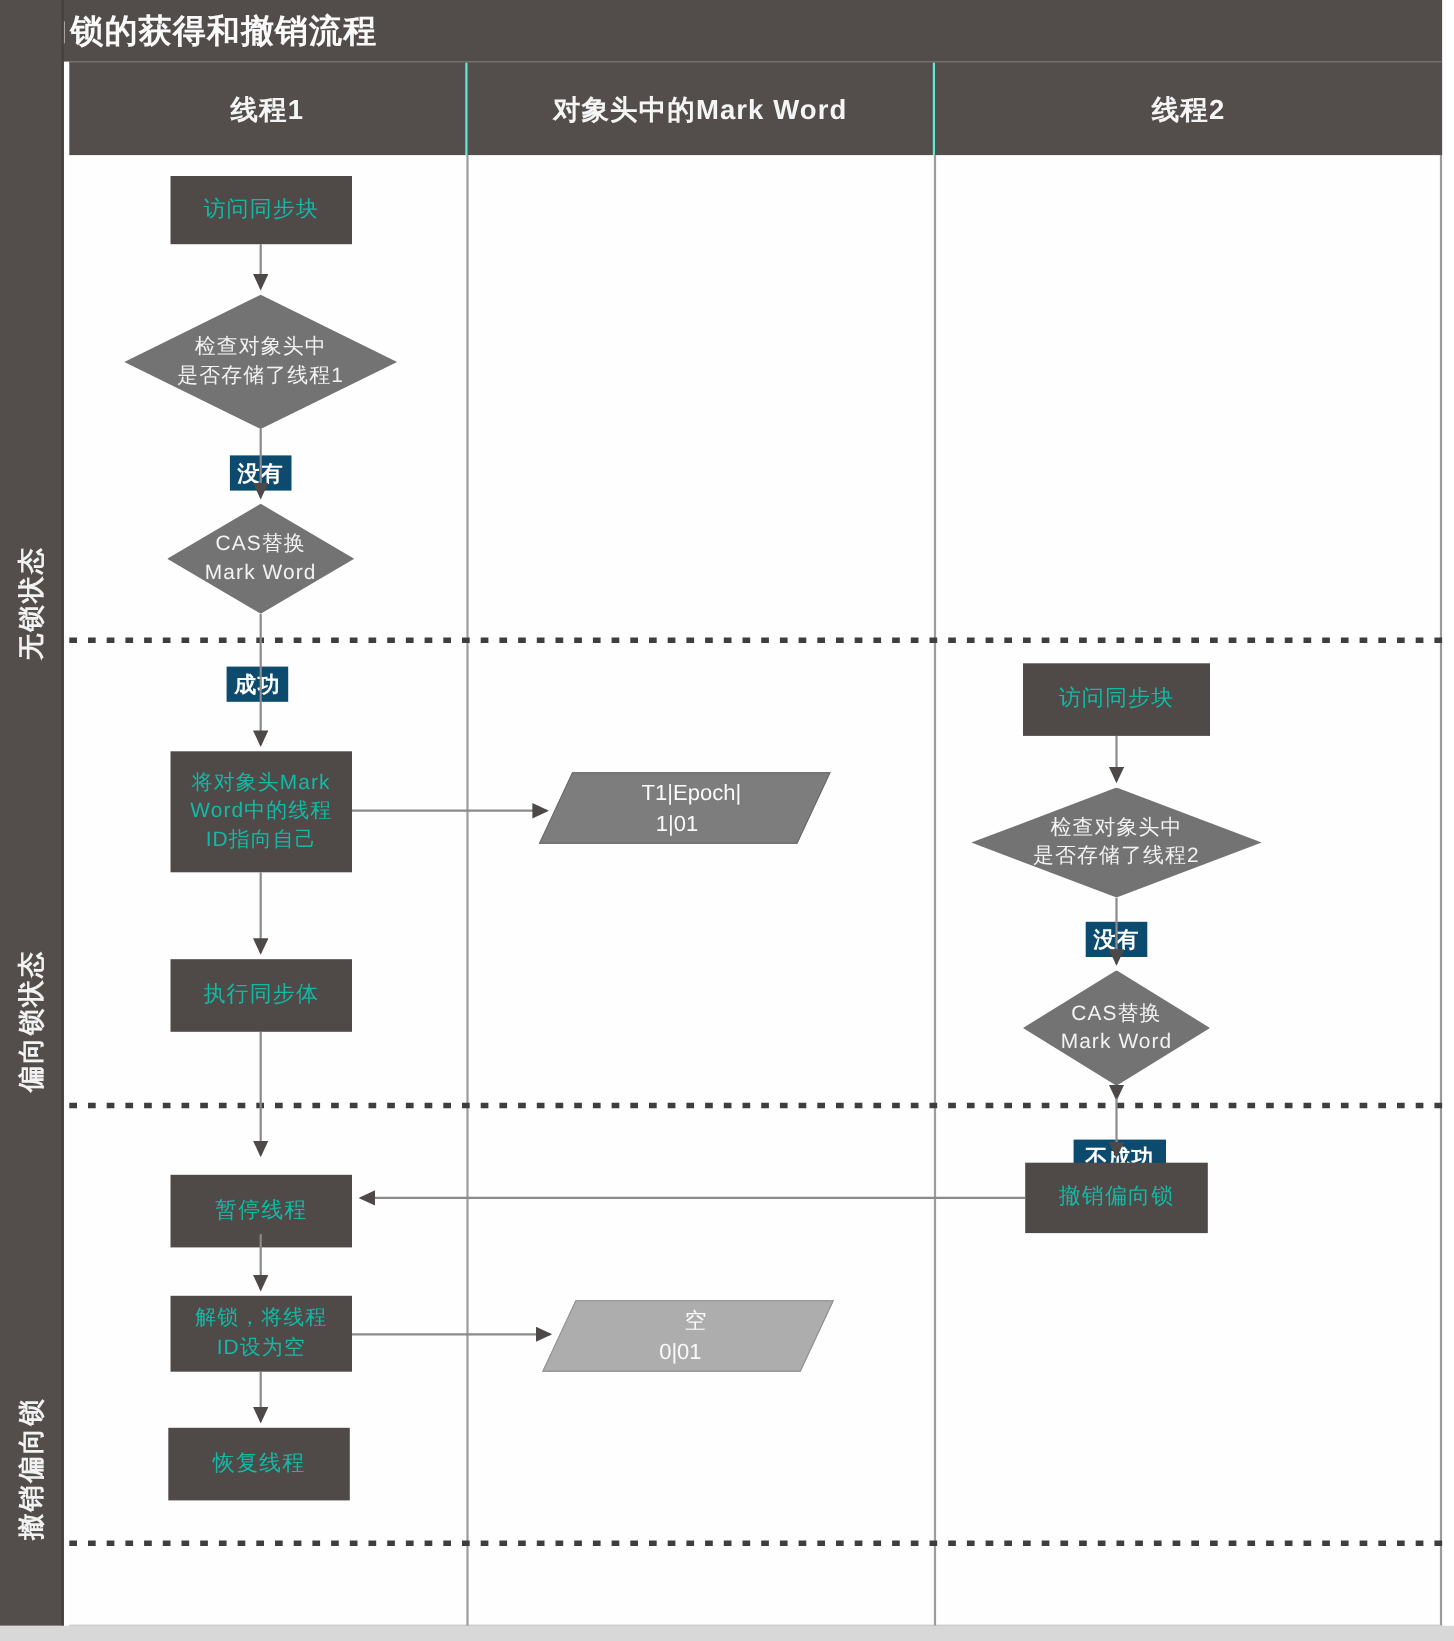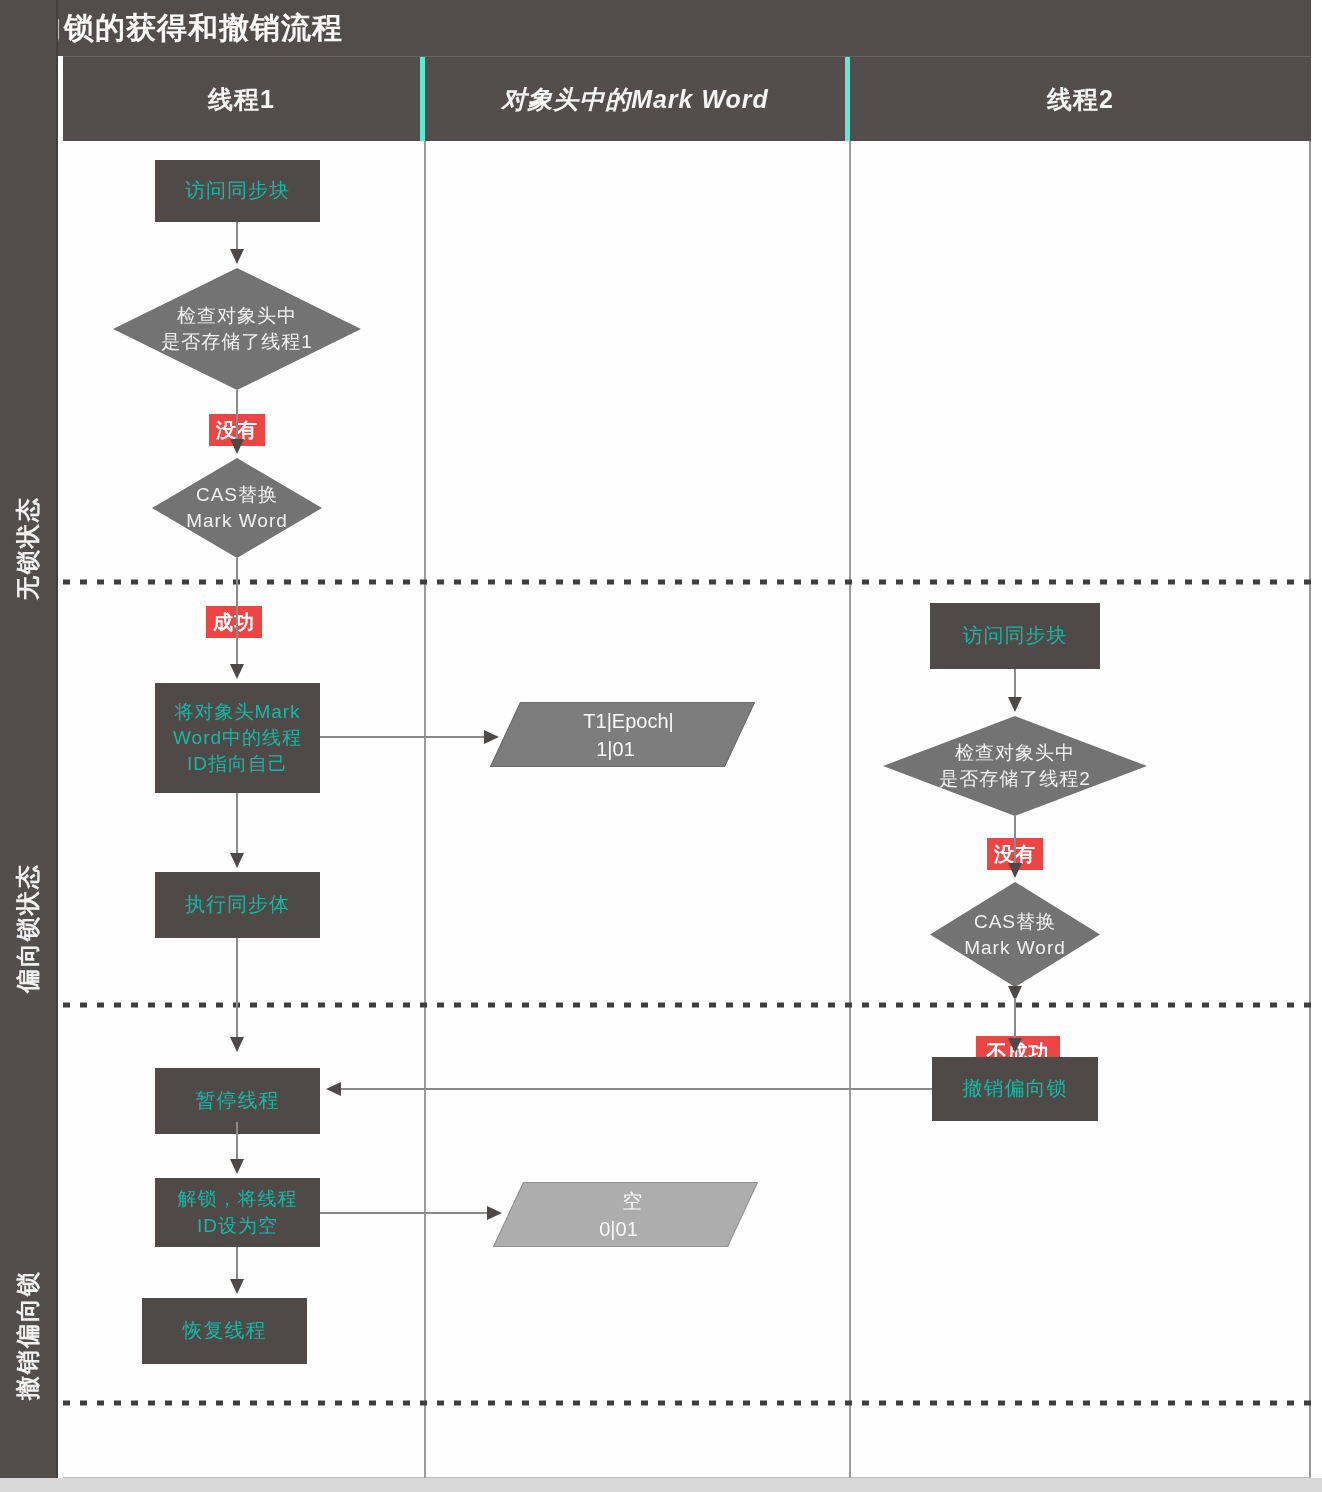--- a/index.html
+++ b/index.html
@@ -41,24 +41,24 @@
 
   
   .header-row {
     position:absolute; left:63px; top:56px; width:1248px; height:85px;
     background:#534e4c; border-top:1px solid #6b6664;
     display:flex;
   }
   .header-cell {
     display:flex; align-items:center; justify-content:center;
     color:#f5f5f5; font-size:25px; font-weight:bold; letter-spacing:1px;
-    border-right:5px solid #5eead4;
+    border-right:2px solid #5eead4;
   }
   .header-cell:last-child { border-right:none; }
-  .hc1 { width:362px; } .hc2 { width:425px;font-style:italic; } .hc3 { width:461px; }
+  .hc1 { width:362px; } .hc2 { width:425px; } .hc3 { width:461px; }
 
   
   .col-sep {
     position:absolute; top:141px; width:2px; height:1337px; background:#9c9c9c;
   }
 
   
   .node {
     position:absolute; background:#4f4a48;
     display:flex; flex-direction:column; align-items:center; justify-content:center;
@@ -66,21 +66,21 @@
     letter-spacing:1px;
   }
   .diamond {
     position:absolute; background:#737373;
     clip-path:polygon(50% 0, 100% 50%, 50% 100%, 0 50%);
     display:flex; flex-direction:column; align-items:center; justify-content:center;
     color:#f2f2f2; font-size:19px; line-height:1.35; text-align:center;
     letter-spacing:1px;
   }
   .edge-label {
-    position:absolute; background:#ef4444; color:#ffffff;
+    position:absolute; background:#0c4a6e; color:#ffffff;
     font-size:20px; font-weight:bold; letter-spacing:1px;
     display:flex; align-items:center; justify-content:center;
   }
   .para {
     position:absolute; transform:skewX(-25deg);
     display:flex; flex-direction:column; align-items:center; justify-content:center;
     color:#fafafa; font-size:20px; line-height:1.4; text-align:center;
   }
   .para > span { transform:skewX(25deg); }
   .para-dark  { background:#7d7d7d; border:1px solid #6a6a6a; }
@@ -148,21 +148,21 @@
 
   <div class="node" style="left:155px; top:1056px; width:165px; height:66px;margin-top:12px;">
     <span>暂停线程</span>
   </div>
 
   <div class="node" style="left:155px; top:1178px; width:165px; height:69px; font-size:19px;">
     <span>解锁，将线程</span>
     <span>ID设为空</span>
   </div>
 
-  <div class="node" style="left:142px; top:1298px; width:165px; height:66px;">
+  <div class="node" style="left:153px; top:1298px; width:165px; height:66px;">
     <span>恢复线程</span>
   </div>
 
   <div class="para para-dark" style="left:505px; top:702px; width:235px; height:65px;">
     <span>T1|Epoch|</span>
     <span>1|01</span>
   </div>
 
   <div class="para para-light" style="left:508px; top:1182px; width:235px; height:65px;">
     <span>空</span>

